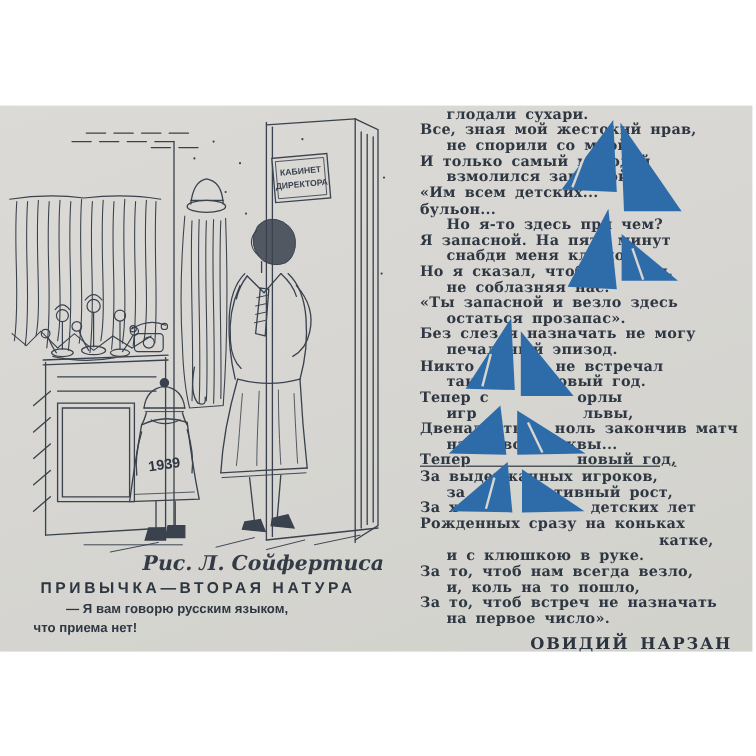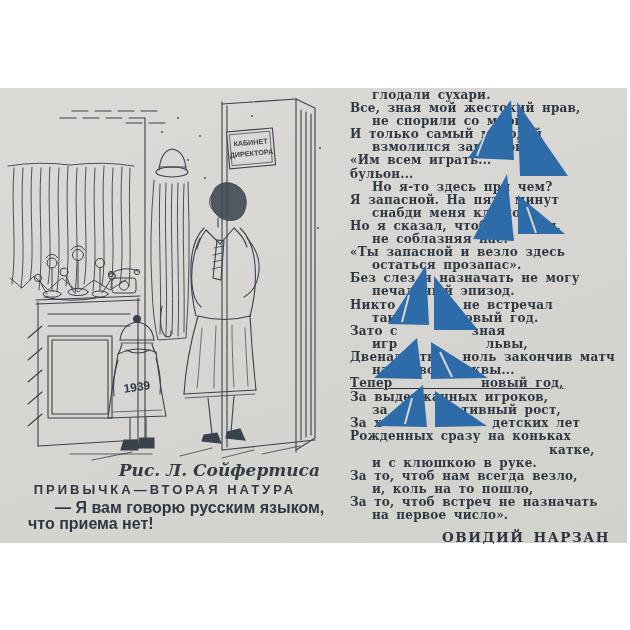--- a/index.html
+++ b/index.html
@@ -9,21 +9,21 @@
          background:linear-gradient(160deg,#dbdad6 0%,#d7d6d2 45%,#d2d2cd 100%);}
   
   .cartoon-svg{position:absolute;left:0;top:0;width:340px;height:380px;}
   .credit{position:absolute;left:0;top:372px;width:320px;text-align:right;
           font-family:"DejaVu Serif",serif;font-style:italic;font-weight:bold;
           font-size:17px;color:#333b46;}
   .title{position:absolute;left:6px;top:394px;width:318px;text-align:center;
          font-family:"Liberation Sans",sans-serif;font-weight:bold;font-size:13px;
          letter-spacing:3px;color:#2e3641;white-space:nowrap;}
   .dialog{position:absolute;left:28px;top:412px;width:300px;
-          font-family:"Liberation Sans",sans-serif;font-weight:bold;font-size:16px;
+          font-family:"Liberation Sans",sans-serif;font-weight:bold;font-size:11px;
           line-height:16px;color:#2f3742;}
   .dialog .d1{text-indent:27px;}
   
   .poem{position:absolute;left:342px;top:1px;width:285px;
         font-family:"DejaVu Serif",serif;font-weight:bold;font-size:12px;
         line-height:13.1px;color:#2e3742;word-spacing:3px;letter-spacing:0.2px;}
   .pl{white-space:pre-wrap;}
   .pl.fl{padding-left:8px;}
   .pl.in{padding-left:30px;}
   .pl.stanza-end{margin-bottom:1px;text-decoration:underline;}
@@ -213,33 +213,33 @@
       <div class="d1">— Я вам говорю русским языком,</div>
       <div class="d2">что приема нет!</div>
     </div>
 
     <div class="poem">
       <div class="pl in">глодали сухари.</div>
       <div class="pl fl">Все, зная мой жестокий нрав,</div>
       <div class="pl in">не спорили со мной.</div>
       <div class="pl fl">И только самый молодой</div>
       <div class="pl in">взмолился запасной:</div>
-      <div class="pl fl">«Им всем играть...              бульон...</div>
+      <div class="pl fl">«Им всем детских...              бульон...</div>
       <div class="pl in">Но я-то здесь при чем?</div>
       <div class="pl fl">Я запасной. На пять минут</div>
       <div class="pl in">снабди меня ключом».</div>
       <div class="pl fl">Но я сказал, чтоб он ушел,</div>
       <div class="pl in">не соблазняя нас:</div>
       <div class="pl fl">«Ты запасной и везло здесь</div>
       <div class="pl in">остаться прозапас».</div>
       <div class="pl fl">Без слез я назначать не могу</div>
       <div class="pl in">печальный эпизод.</div>
       <div class="pl fl">Никто в       не встречал</div>
       <div class="pl in">так        новый год.</div>
-      <div class="pl fl">Зато с          зная</div>
+      <div class="pl fl">Тепер с          орлы</div>
       <div class="pl in">игр            львы,</div>
       <div class="pl fl">Двенадцать — ноль закончив матч</div>
       <div class="pl in">на    во Москвы...</div>
       <div class="pl fl stanza-end">Тепер            новый год,</div>
       <div class="pl fl">За выдержанных игроков,</div>
       <div class="pl in">за          тивный рост,</div>
       <div class="pl fl">За х               детских лет</div>
       <div class="pl fl">Рожденных сразу на коньках</div>
       <div class="pl in">                        катке,</div>
       <div class="pl in">и с клюшкою в руке.</div>

